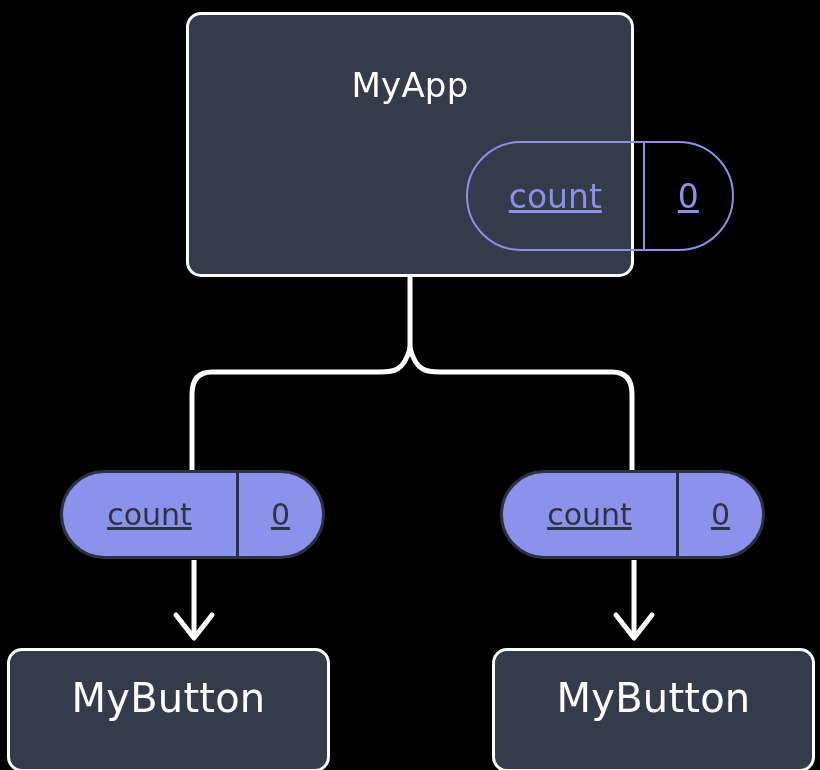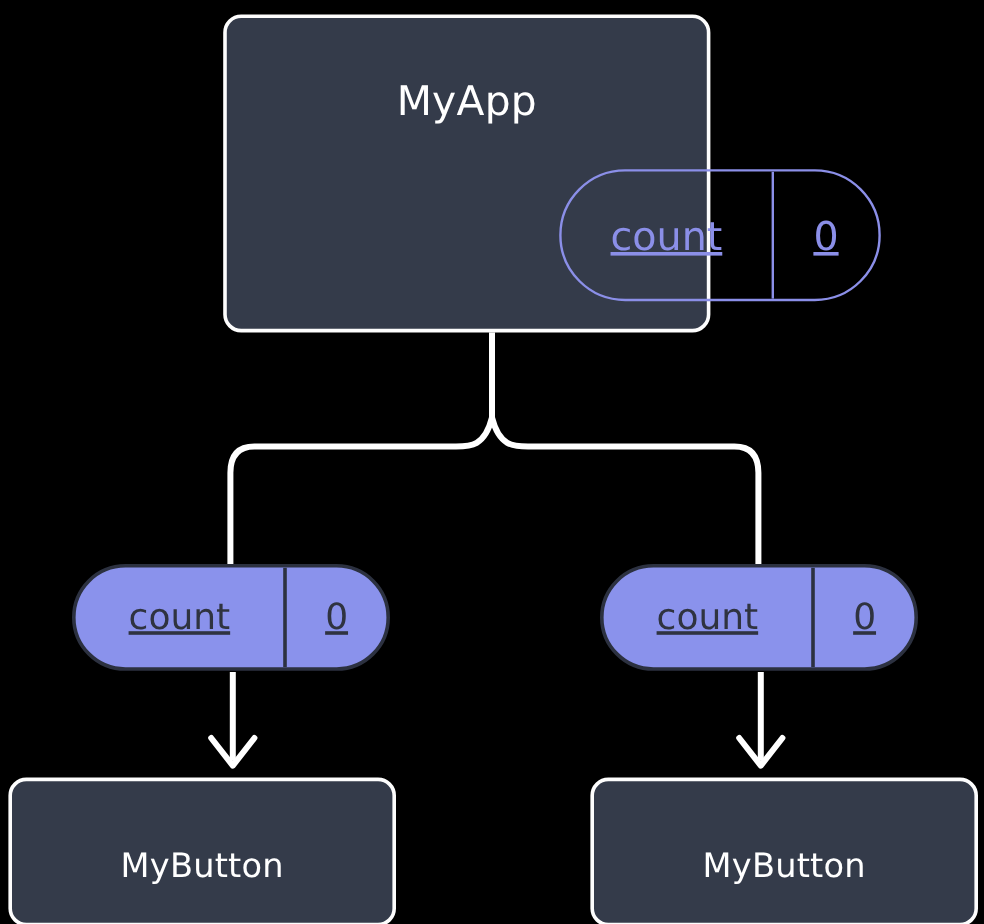--- a/index.html
+++ b/index.html
@@ -37,21 +37,21 @@
     position: absolute;
     box-sizing: border-box;
     background: #343b4a;
     border: 3px solid #fdfdfd;
     border-radius: 15px;
   }
 
   #myapp-box {
     left: 186px;
     top: 12px;
-    width: 406px;
+    width: 448px;
     height: 265px;
   }
 
   .component-title {
     position: absolute;
     left: 0;
     right: 0;
     text-align: center;
     color: #ffffff;
     font-size: 34px;
@@ -146,22 +146,22 @@
     width: 323px;
     height: 124px;
   }
   #mybutton-right-box {
     left: 492px;
     top: 648px;
     width: 323px;
     height: 124px;
   }
   .leaf-title {
-    top: 54px;
-    font-size: 28px;
+    top: 24px;
+    font-size: 40px;
   }
 </style>
 </head>
 <body>
 
 <div id="stage">
 
   <svg id="edges" viewBox="0 0 820 770" width="820" height="770">
 
     <path d="M 410 277 L 410 348" fill="none" stroke="#ffffff" stroke-width="5" stroke-linecap="butt"></path>

